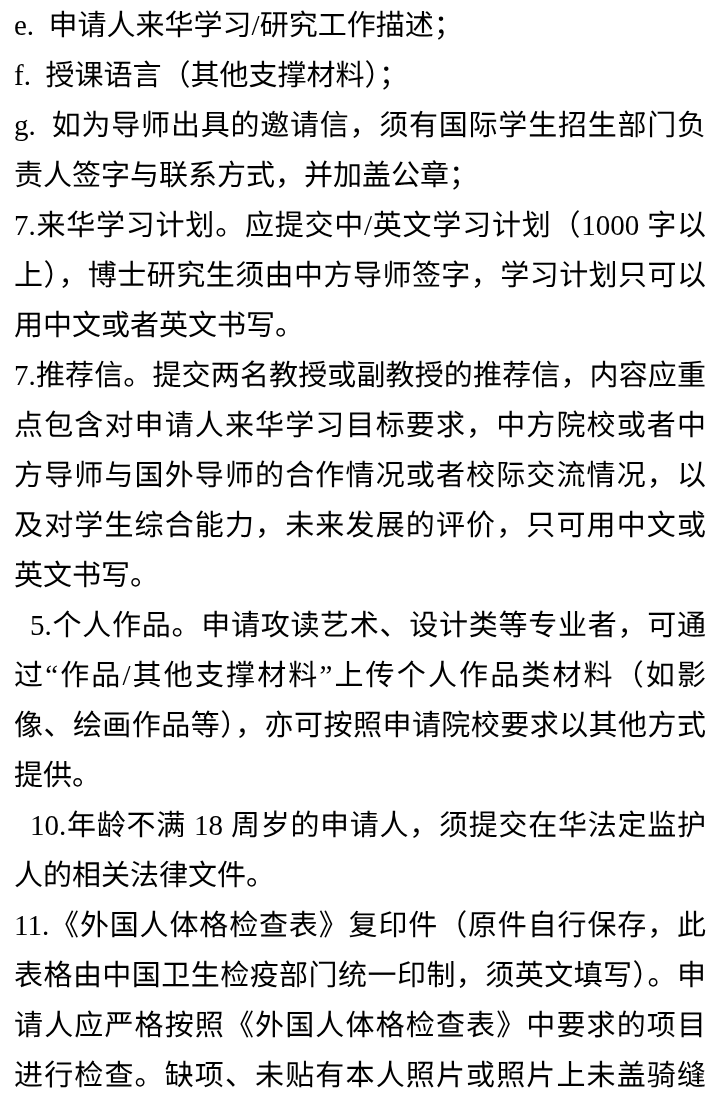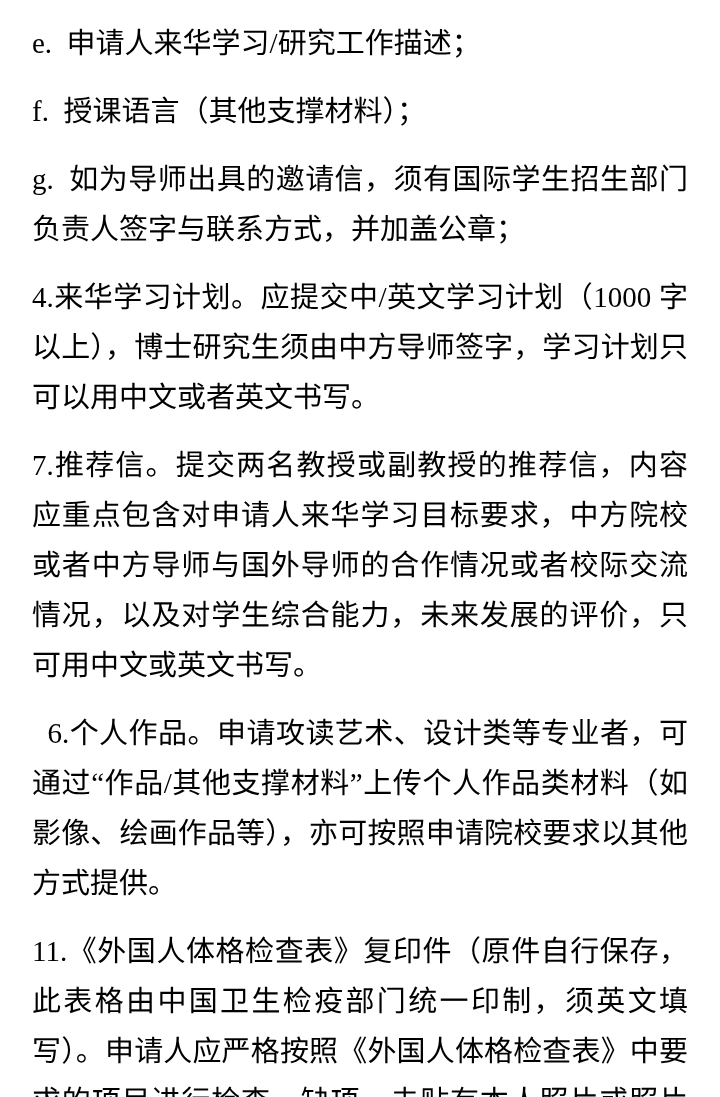--- a/index.html
+++ b/index.html
@@ -15,32 +15,33 @@
   }
   .doc {
     box-sizing: border-box;
     width: 720px;
     padding: 0 14px;
     color: #000000;
     font-size: 29px;
     line-height: 50px;
   }
   .doc p {
-    margin: 18px;
+    margin: 0;
     padding: 0;
     text-align: justify;
     text-justify: inter-ideograph;
     white-space: pre-wrap;
     overflow-wrap: break-word;
   }
 </style>
 </head>
 <body>
 
 <main class="doc">
   <p>e.  申请人来华学习/研究工作描述；</p>
   <p>f.  授课语言（其他支撑材料）；</p>
   <p>g.  如为导师出具的邀请信，须有国际学生招生部门负责人签字与联系方式，并加盖公章；</p>
-  <p>4.来华学习计划。应提交中/英文学习计划（1000 字以上），博士研究生须由中方导师签字，学习计划只可以用中文或者英文书写。</p>
+  <p>7.来华学习计划。应提交中/英文学习计划（1000 字以上），博士研究生须由中方导师签字，学习计划只可以用中文或者英文书写。</p>
   <p>7.推荐信。提交两名教授或副教授的推荐信，内容应重点包含对申请人来华学习目标要求，中方院校或者中方导师与国外导师的合作情况或者校际交流情况，以及对学生综合能力，未来发展的评价，只可用中文或英文书写。</p>
-  <p>  6.个人作品。申请攻读艺术、设计类等专业者，可通过“作品/其他支撑材料”上传个人作品类材料（如影像、绘画作品等），亦可按照申请院校要求以其他方式提供。</p>
+  <p>  5.个人作品。申请攻读艺术、设计类等专业者，可通过“作品/其他支撑材料”上传个人作品类材料（如影像、绘画作品等），亦可按照申请院校要求以其他方式提供。</p>
+  <p>  10.年龄不满 18 周岁的申请人，须提交在华法定监护人的相关法律文件。</p>
   <p>11.《外国人体格检查表》复印件（原件自行保存，此表格由中国卫生检疫部门统一印制，须英文填写）。申请人应严格按照《外国人体格检查表》中要求的项目进行检查。缺项、未贴有本人照片或照片上未盖骑缝章、无医师和医院签字盖章的《外国人体格检查表》无效，检查结果有效期为 6 个月。</p>
 </main>
 
 </body></html>

